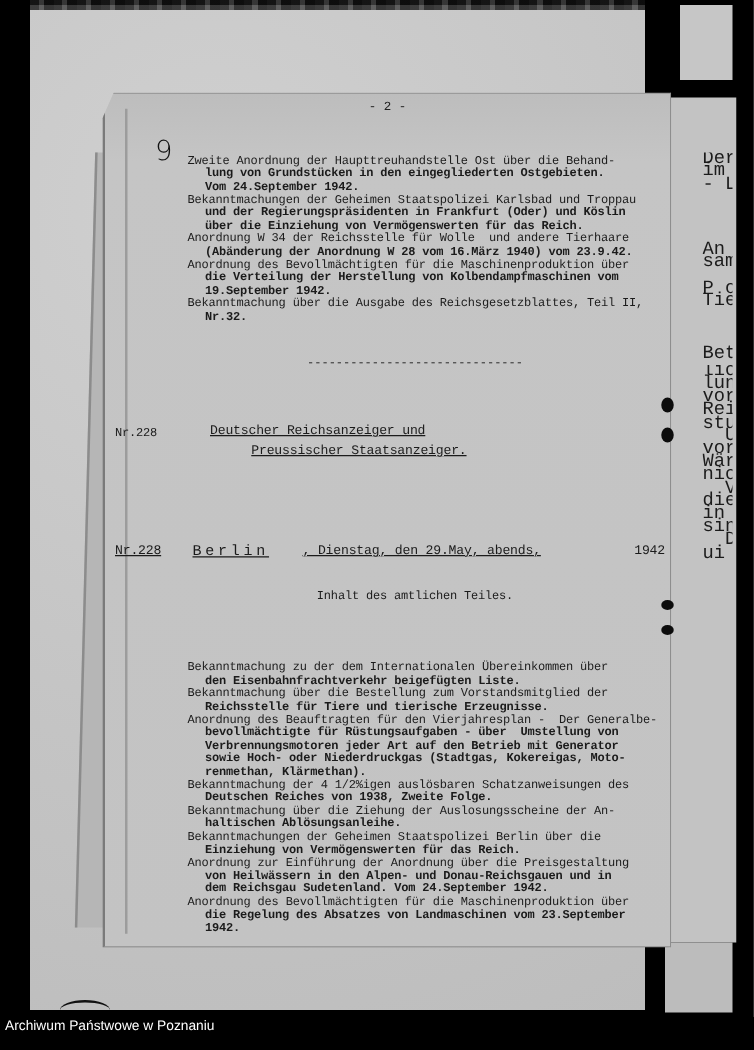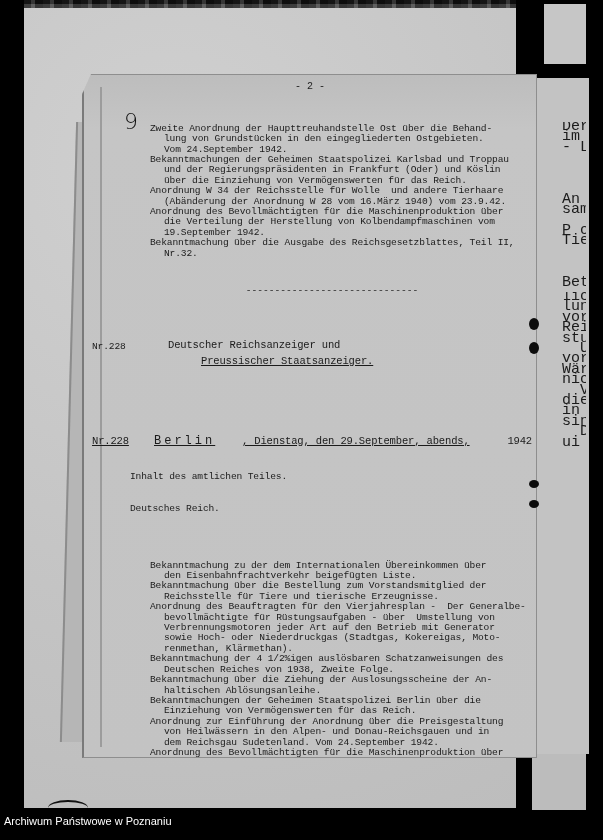--- a/index.html
+++ b/index.html
@@ -46,34 +46,34 @@
       position: absolute; left: 0; right: 0; top: 6px; text-align: center; font-size: 10px; color: #222;
     }
     .handnum {
       position: absolute; left: 40px; top: 34px; font-family: "DejaVu Sans", sans-serif; font-size: 22px;
       color: #111; font-weight: 300;
     }
     .text {
       position: absolute; left: 66px; top: 28px; width: 384px; font-size: 9.6px; line-height: 10.4px;
       color: #1b1b1b; letter-spacing: -0.15px; white-space: pre;
     }
-    .text .hang { padding-left: 14px; }
+    .text .hang { padding-left: 14px; font-weight: bold; }
     .rule { text-align: center; letter-spacing: 0; margin: 6px 0 6px -20px; }
     .issue-head {
       position: relative; height: 38px; margin: 4px 0 2px -58px; width: 440px;
     }
     .issue-head .nr { position: absolute; left: 0; top: 4px; }
-    .issue-head .title1 { position: absolute; left: 76px; top: 2px; font-size: 10.5px; }
+    .issue-head .title1 { position: absolute; left: 76px; top: 2px; text-decoration: underline; font-size: 10.5px; }
     .issue-head .title2 { position: absolute; left: 86px; top: 18px; text-decoration: underline; font-size: 10.5px; padding-left: 23px; }
     .dateline { position: relative; height: 14px; margin: 6px 0 2px -58px; width: 440px; }
     .dateline .nr { position: absolute; left: 0; top: 0; text-decoration: underline; font-size: 10.5px; }
     .dateline .place { position: absolute; left: 62px; top: 0; text-decoration: underline; font-size: 12px; letter-spacing: 3px; }
     .dateline .date { position: absolute; left: 150px; top: 0; text-decoration: underline; font-size: 10.5px; }
     .dateline .year { position: absolute; right: 0; top: 0; font-size: 10.5px; }
-    .center { margin-left: -20px; }
+    .center { text-align: center; margin-left: -20px; }
     .frag {
       position: absolute; left: 562px; font-size: 15px; line-height: 10.4px; color: #1b1b1b; white-space: pre; width: 24px; overflow: hidden;
     }
     .hole { position: absolute; width: 10px; height: 12px; border-radius: 50%; background: #0c0c0c; }
     .footer {
       position: absolute; left: 4px; top: 815px; color: #fff; font-family: "Liberation Sans", sans-serif; font-size: 11px; font-weight: normal;
     }
     .curl { position: absolute; left: 48px; top: 800px; width: 40px; height: 14px; border-top: 2px solid #111; border-radius: 50% 50% 0 0; }
   </style>
 </head>
@@ -98,25 +98,24 @@
     <div class="issue-head">
       <span class="nr">Nr.228</span>
       <span class="title1">Deutscher Reichsanzeiger und</span>
       <span class="title2">Preussischer Staatsanzeiger.</span>
     </div>
 
     <div id="issue-0">
       <div class="dateline">
         <span class="nr">Nr.228</span>
         <span class="place">Berlin</span>
-        <span class="date">, Dienstag, den 29.September, abends,</span>
+        <span class="date">, Dienstag, den 29.May, abends,</span>
         <span class="year">1942</span>
       </div>
       <div class="center">Inhalt des amtlichen Teiles.</div>
-      <div class="center">Deutsches Reich.</div>
       <div style="height:5px"></div>
       <div class="items"><div><div>Bekanntmachung zu der dem Internationalen Übereinkommen über</div><div class="hang">den Eisenbahnfrachtverkehr beigefügten Liste.</div></div><div><div>Bekanntmachung über die Bestellung zum Vorstandsmitglied der</div><div class="hang">Reichsstelle für Tiere und tierische Erzeugnisse.</div></div><div><div>Anordnung des Beauftragten für den Vierjahresplan -  Der Generalbe-</div><div class="hang">bevollmächtigte für Rüstungsaufgaben - über  Umstellung von</div><div class="hang">Verbrennungsmotoren jeder Art auf den Betrieb mit Generator</div><div class="hang">sowie Hoch- oder Niederdruckgas (Stadtgas, Kokereigas, Moto-</div><div class="hang">renmethan, Klärmethan).</div></div><div><div>Bekanntmachung der 4 1/2%igen auslösbaren Schatzanweisungen des</div><div class="hang">Deutschen Reiches von 1938, Zweite Folge.</div></div><div><div>Bekanntmachung über die Ziehung der Auslosungsscheine der An-</div><div class="hang">haltischen Ablösungsanleihe.</div></div><div><div>Bekanntmachungen der Geheimen Staatspolizei Berlin über die</div><div class="hang">Einziehung von Vermögenswerten für das Reich.</div></div><div><div>Anordnung zur Einführung der Anordnung über die Preisgestaltung</div><div class="hang">von Heilwässern in den Alpen- und Donau-Reichsgauen und in</div><div class="hang">dem Reichsgau Sudetenland. Vom 24.September 1942.</div></div><div><div>Anordnung des Bevollmächtigten für die Maschinenproduktion über</div><div class="hang">die Regelung des Absatzes von Landmaschinen vom 23.September</div><div class="hang">1942.</div></div></div>
     </div>
 
     
 
     
 
     
   </div>

